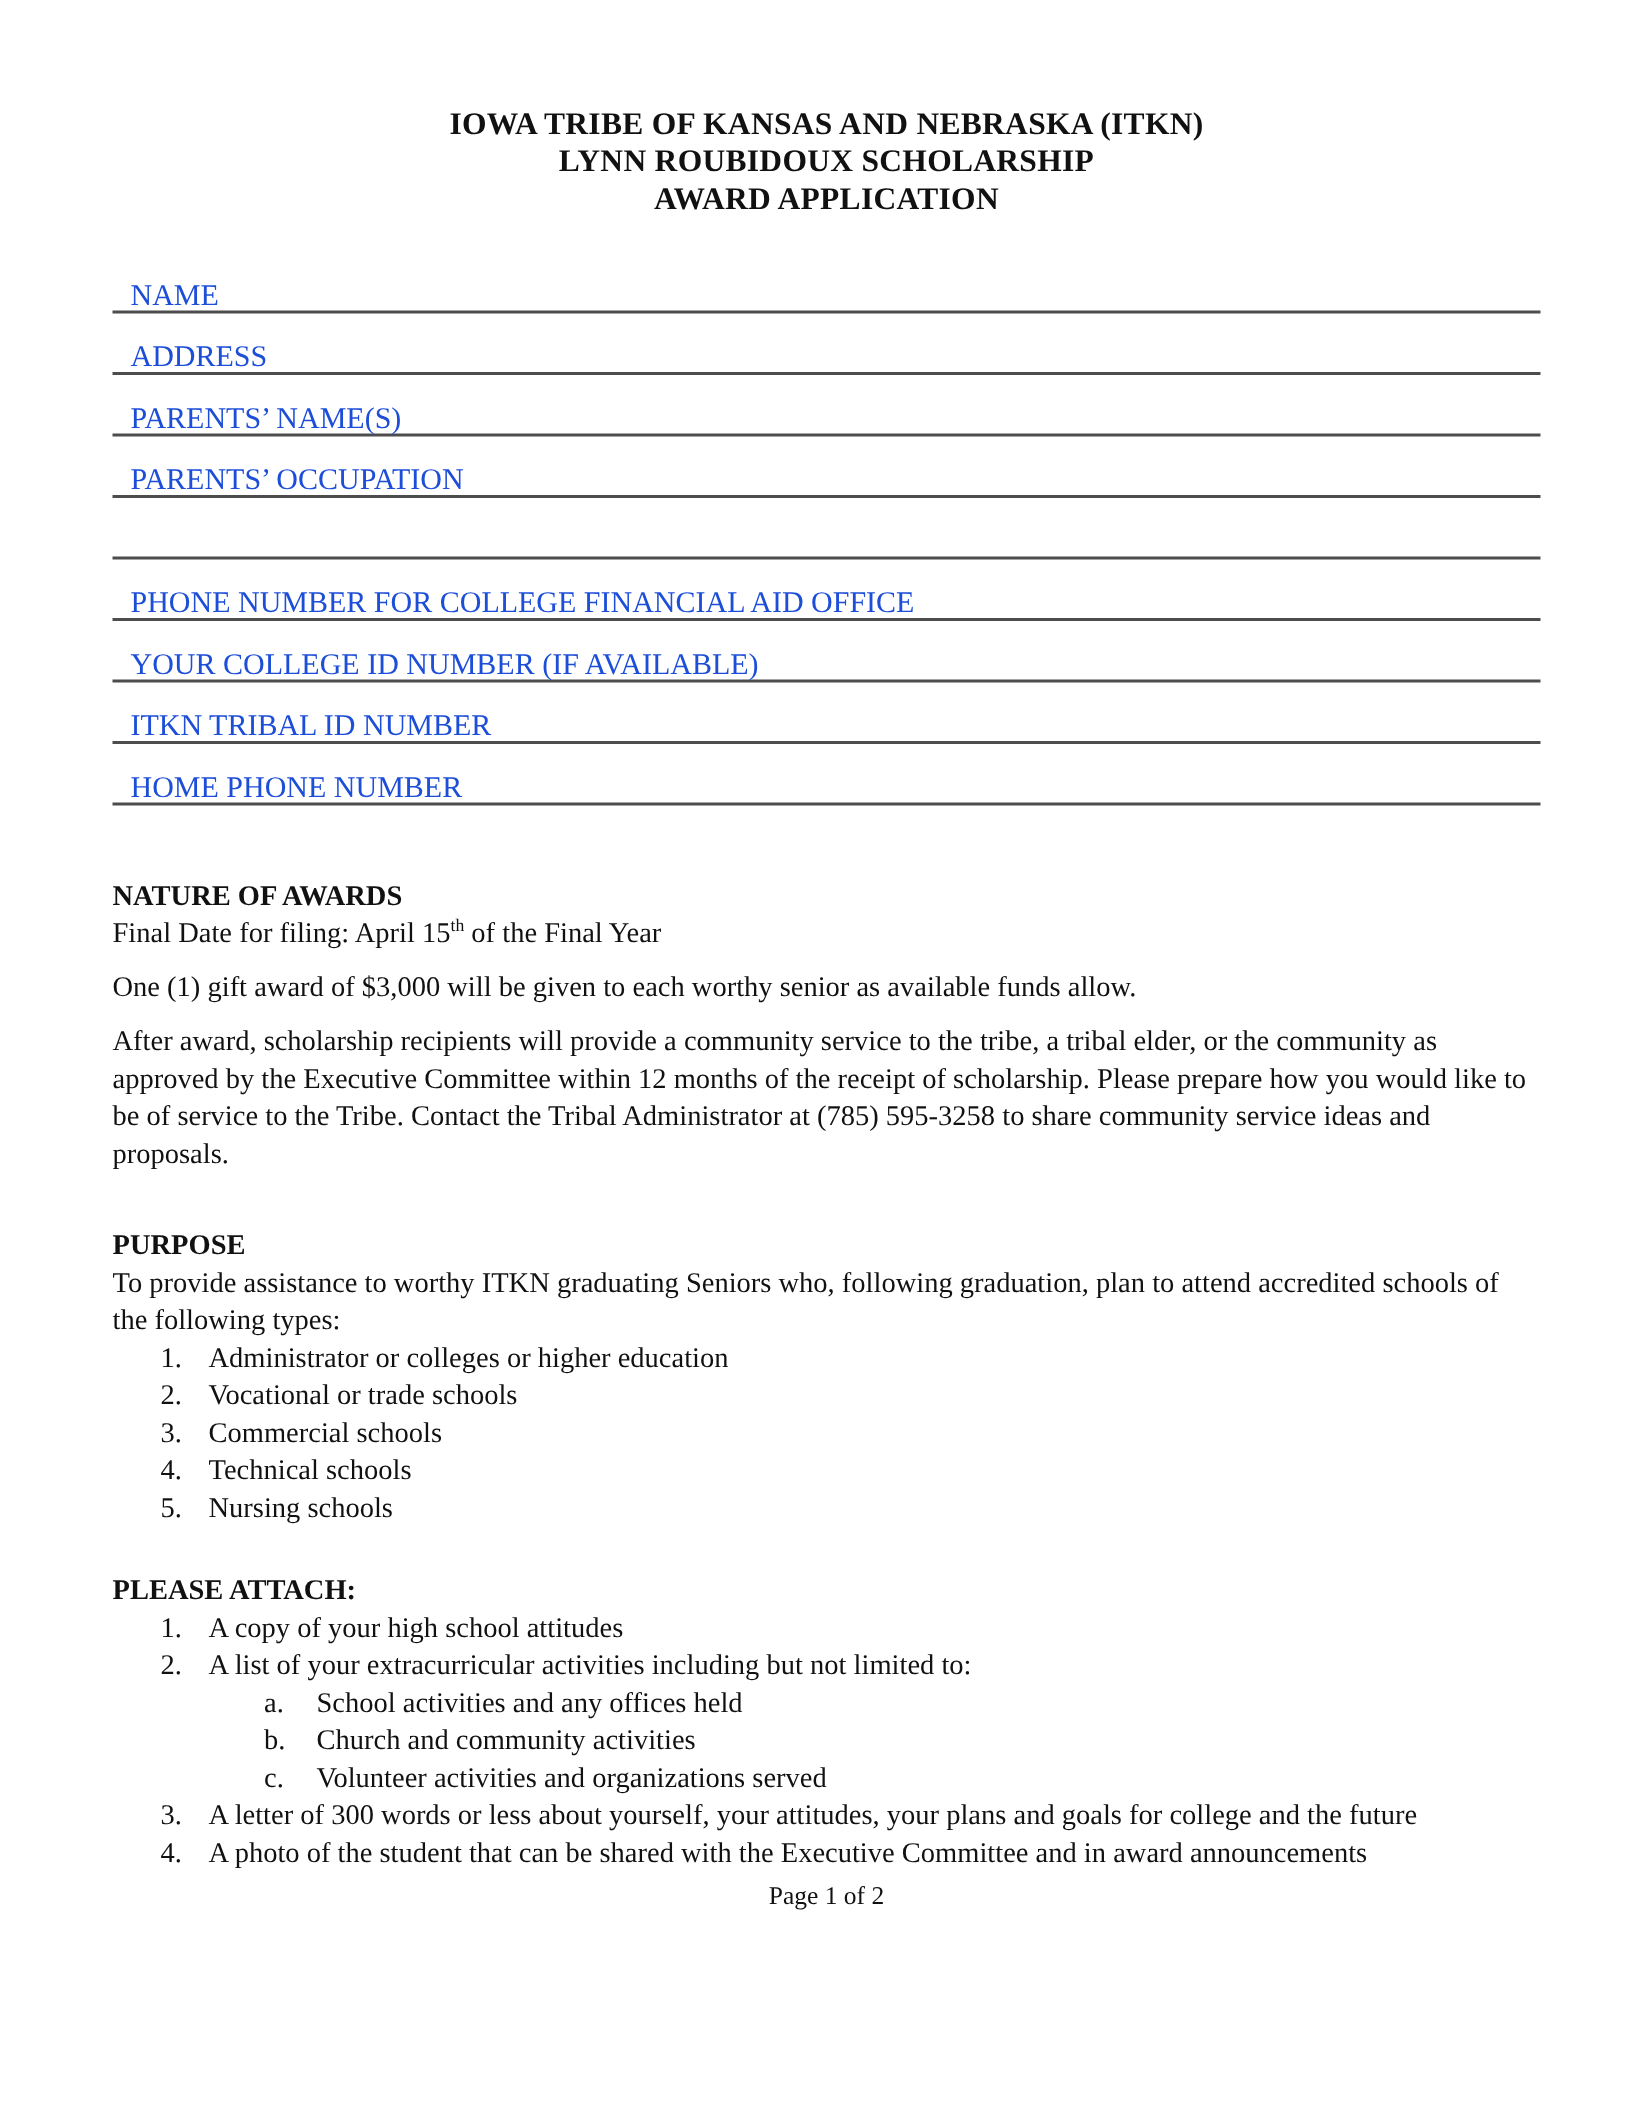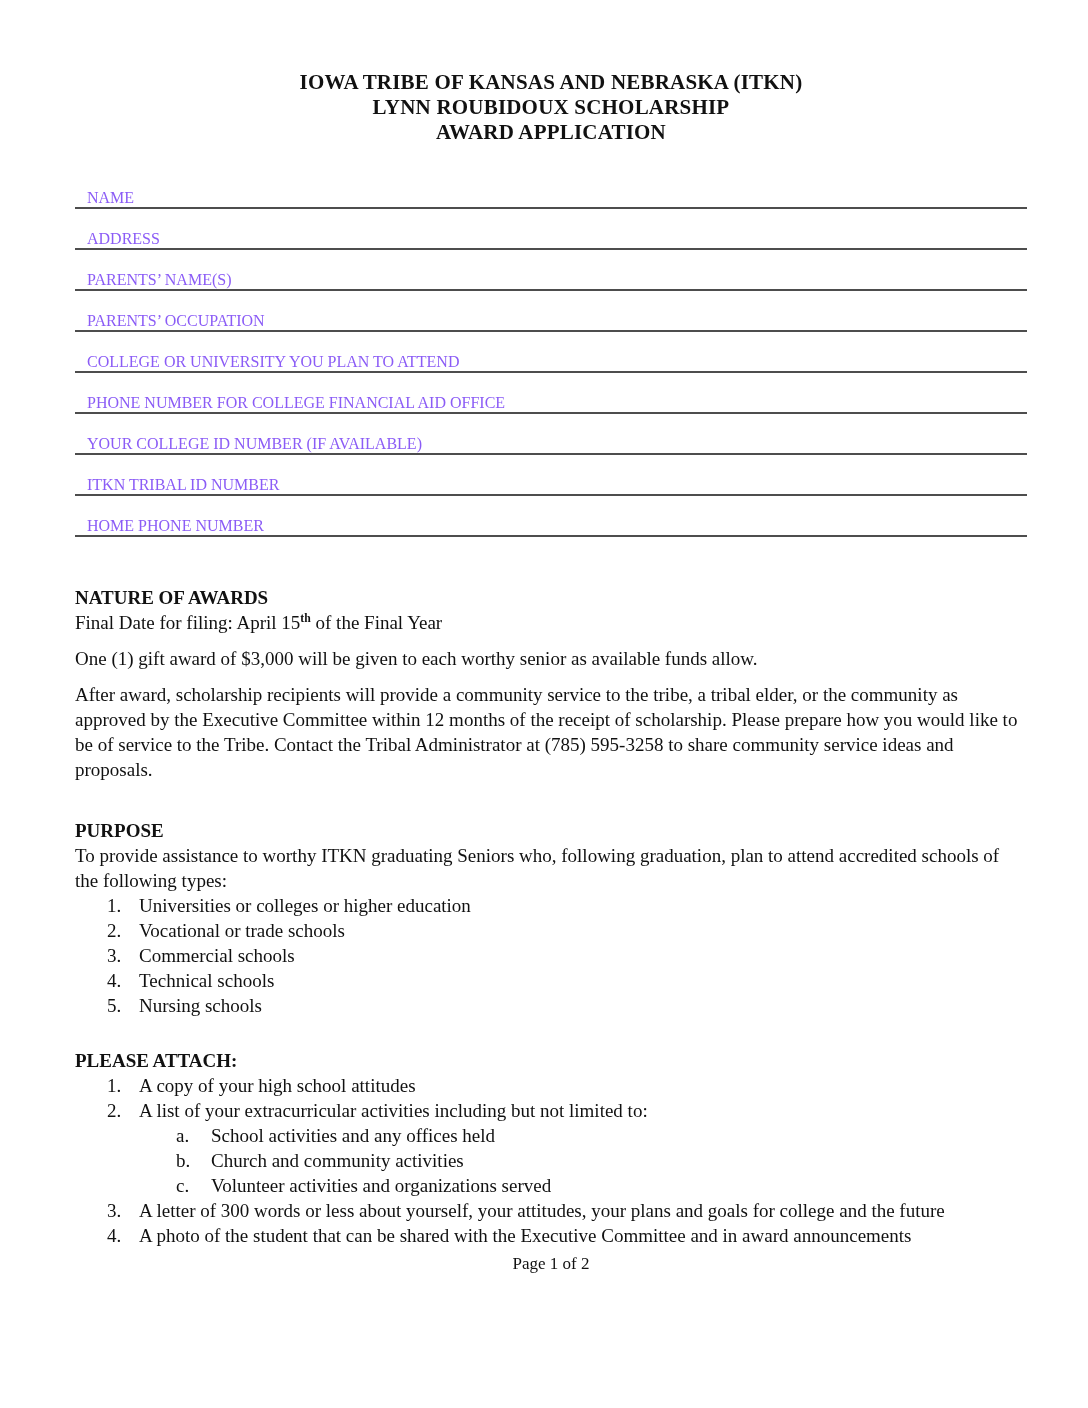--- a/index.html
+++ b/index.html
@@ -28,46 +28,46 @@
     margin-top: 38px;
   }
   .field-row {
     display: flex;
     align-items: flex-end;
     height: 26px;
     border-bottom: 2px solid #4d4d4d;
     margin-bottom: 15px;
   }
   .field-label {
-    font-size: 16px;
+    font-size: 20px;
     line-height: 19px;
     padding-left: 12px;
     white-space: nowrap;
-    color: #8b5cf6;
+    color: #1d4ed8;
   }
   .field-blank {
     flex: 1;
     align-self: stretch;
   }
   
   .section-heading {
     font-weight: bold;
     font-size: 19px;
     line-height: 25px;
   }
   .body-text {
     font-size: 19px;
     line-height: 25px;
   }
   .sec-awards   { margin-top: 48px; }
   .sec-purpose  { margin-top: 36px; }
   .sec-attach   { margin-top: 30px; }
   .para { margin-top: 11px; }
   .para-first { margin-top: 0; }
-  sup { font-size: 0.62em; line-height: 0; font-weight: bold; }
+  sup { font-size: 0.62em; line-height: 0; }
   
   .olist { }
   .li {
     display: flex;
     padding-left: 32px;
     font-size: 19px;
     line-height: 25px;
   }
   .li .num {
     width: 32px;
@@ -110,21 +110,20 @@
     </div>
     <div class="field-row">
       <span class="field-label">PARENTS’ NAME(S)</span>
       <span class="field-blank"></span>
     </div>
     <div class="field-row">
       <span class="field-label">PARENTS’ OCCUPATION</span>
       <span class="field-blank"></span>
     </div>
     <div class="field-row">
-      <span class="field-label">COLLEGE OR UNIVERSITY YOU PLAN TO ATTEND</span>
       <span class="field-blank"></span>
     </div>
     <div class="field-row">
       <span class="field-label">PHONE NUMBER FOR COLLEGE FINANCIAL AID OFFICE</span>
       <span class="field-blank"></span>
     </div>
     <div class="field-row">
       <span class="field-label">YOUR COLLEGE ID NUMBER (IF AVAILABLE)</span>
       <span class="field-blank"></span>
     </div>
@@ -144,21 +143,21 @@
     <div class="body-text para">One (1) gift award of $3,000 will be given to each worthy senior as available funds allow.</div>
     <div class="body-text para">After award, scholarship recipients will provide a community service to the tribe, a tribal elder, or the community as approved by the Executive Committee within 12 months of the receipt of scholarship. Please prepare how you would like to be of service to the Tribe. Contact the Tribal Administrator at (785) 595-3258 to share community service ideas and proposals.</div>
   </div>
 
   <div class="sec-purpose">
     <div class="section-heading">PURPOSE</div>
     <div class="body-text">To provide assistance to worthy ITKN graduating Seniors who, following graduation, plan to attend accredited schools of the following types:</div>
     <div class="olist">
       <div class="li">
           <span class="num">1.</span>
-          <span class="li-text">Universities or colleges or higher education</span>
+          <span class="li-text">Administrator or colleges or higher education</span>
         </div>
       <div class="li">
           <span class="num">2.</span>
           <span class="li-text">Vocational or trade schools</span>
         </div>
       <div class="li">
           <span class="num">3.</span>
           <span class="li-text">Commercial schools</span>
         </div>
       <div class="li">

